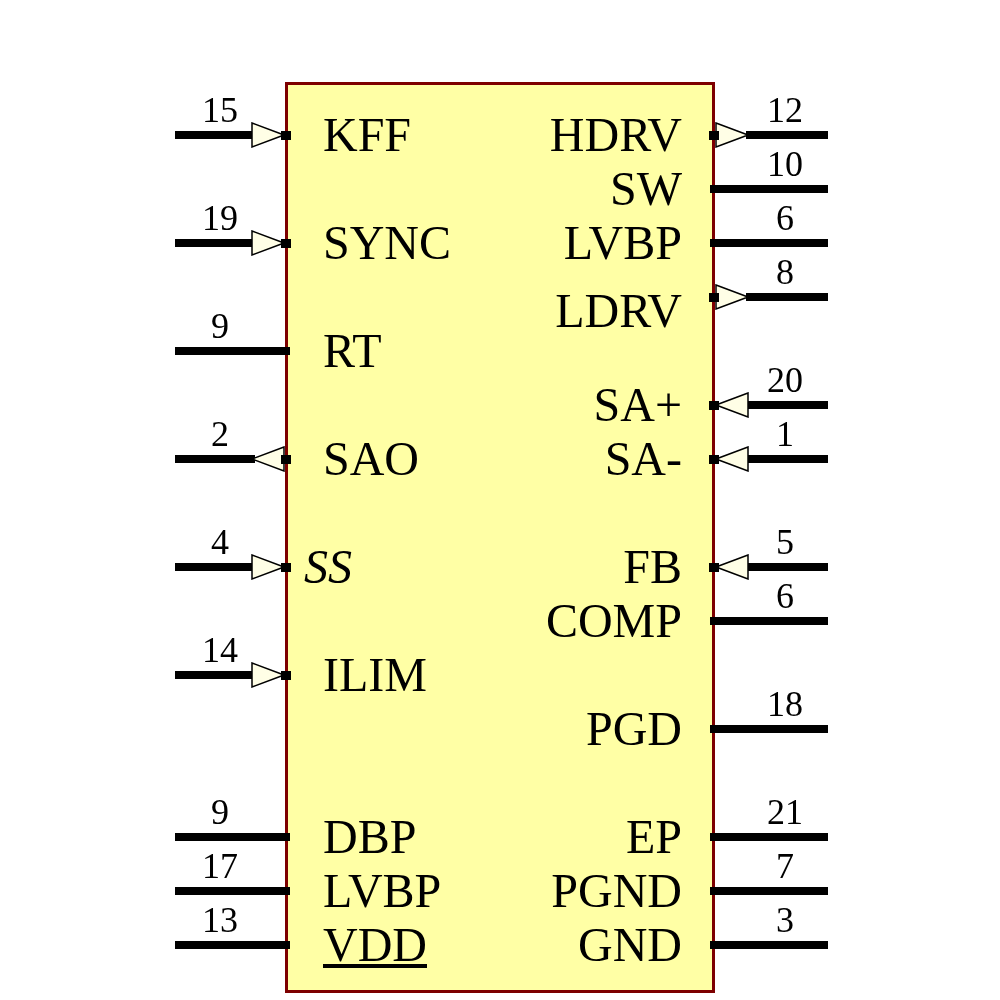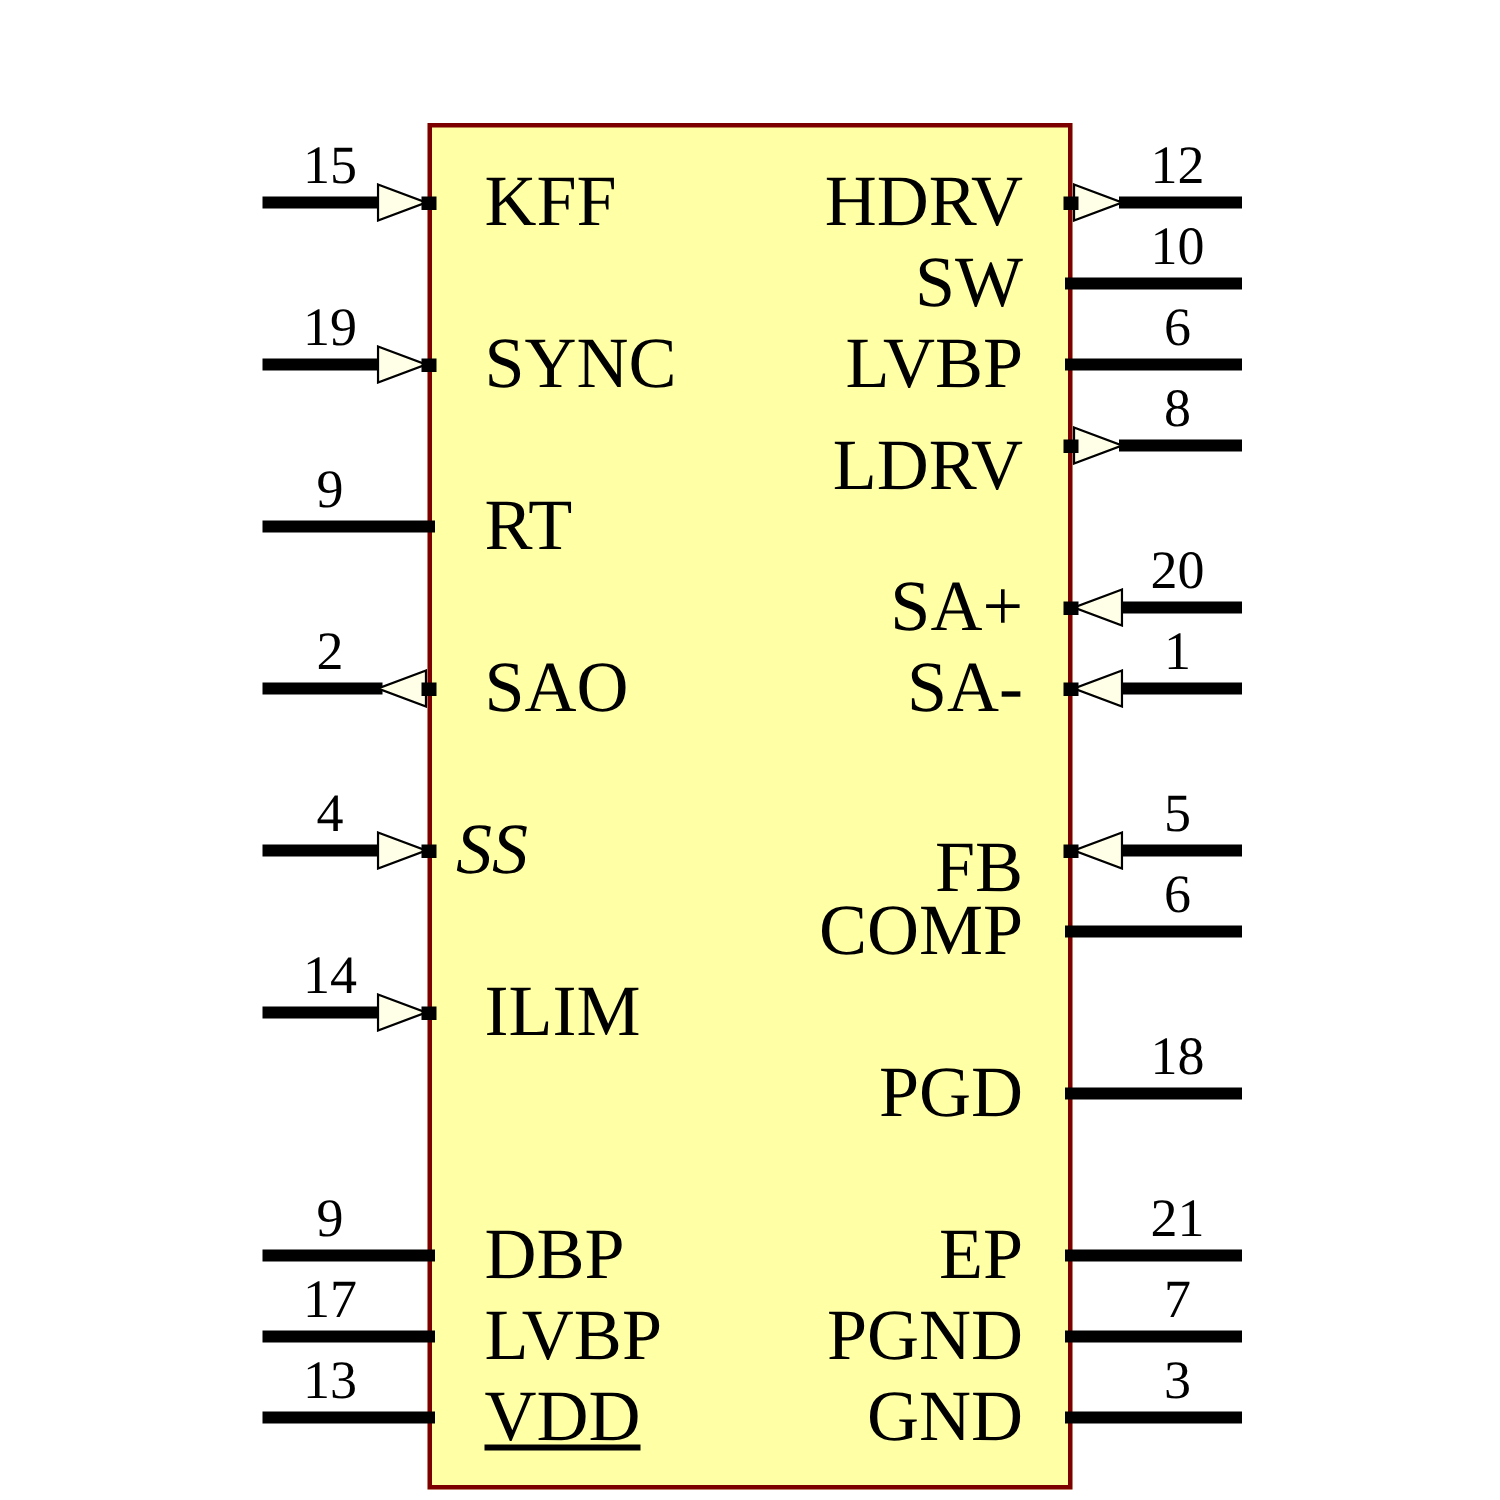--- a/index.html
+++ b/index.html
@@ -175,21 +175,21 @@
         <div class="pin-number" style="left: 740px; top: 412px;">1</div>
         <div class="pin-label right-side" style="top: 437px; left: 382px;">SA-</div>
         <div class="pin-arrow" style="left: 715px; top: 446px;"><svg width="34" height="26" viewBox="0 0 34 26">
             <polygon points="33,1 1,13 33,25" fill="#fffee6" stroke="#000000" stroke-width="1.5"></polygon>
           </svg></div>
         <div class="pin-nub" style="left: 709px; top: 455px; background: rgb(0, 0, 0);"></div>
       </div>
       <div>
         <div class="pin-line" style="left: 746px; width: 82px; top: 563px; background: rgb(0, 0, 0);"></div>
         <div class="pin-number" style="left: 740px; top: 520px;">5</div>
-        <div class="pin-label right-side" style="top: 557px; left: 382px;">FB</div>
+        <div class="pin-label right-side" style="top: 545px; left: 382px;">FB</div>
         <div class="pin-arrow" style="left: 715px; top: 554px;"><svg width="34" height="26" viewBox="0 0 34 26">
             <polygon points="33,1 1,13 33,25" fill="#fffee6" stroke="#000000" stroke-width="1.5"></polygon>
           </svg></div>
         <div class="pin-nub" style="left: 709px; top: 563px; background: rgb(0, 0, 0);"></div>
       </div>
       <div>
         <div class="pin-line" style="left: 710px; width: 118px; top: 617px; background: rgb(0, 0, 0);"></div>
         <div class="pin-number" style="left: 740px; top: 574px;">6</div>
         <div class="pin-label right-side" style="top: 599px; left: 382px;">COMP</div>
       </div>

